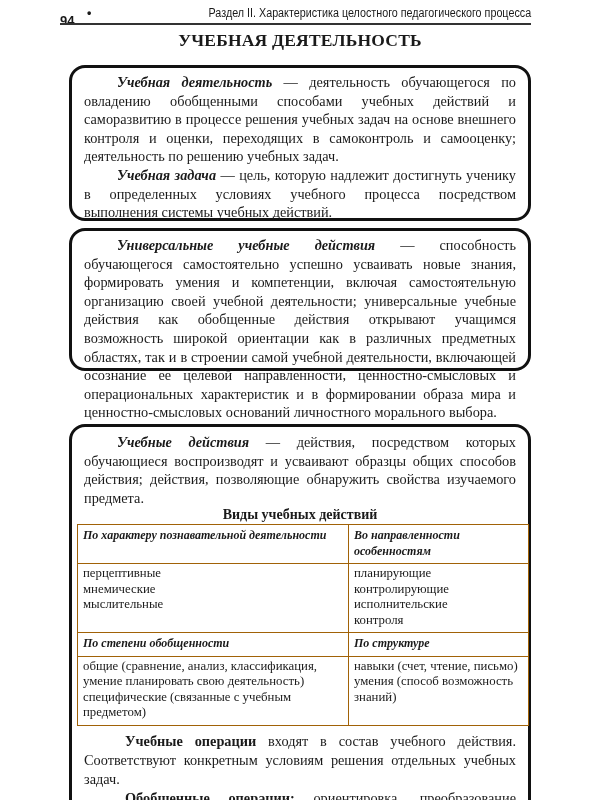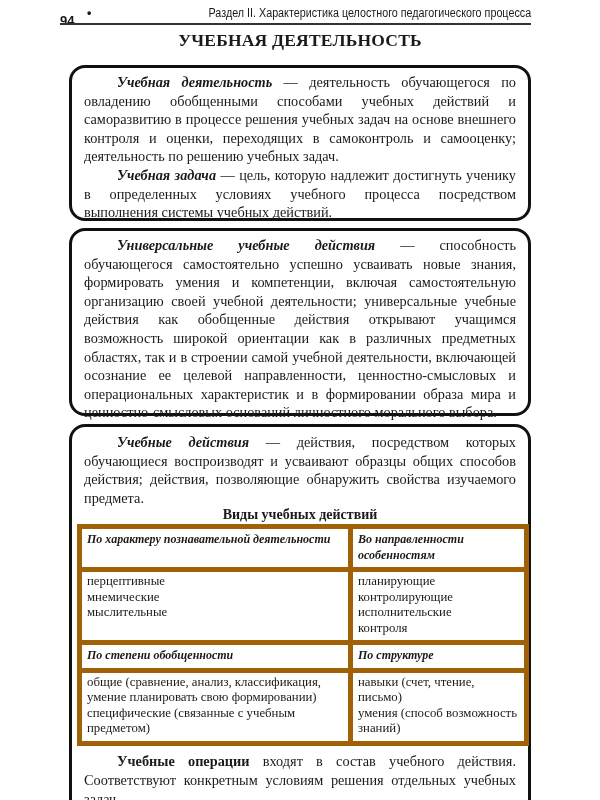--- a/index.html
+++ b/index.html
@@ -28,34 +28,34 @@
     }
     .box {
       position: absolute; left: 69px; width: 462px;
       border: 3px solid #111; border-radius: 16px; background: #fff;
       padding: 5px 12px 0 12px;
       font-size: 14.3px; line-height: 18.6px; text-align: justify;
     }
     .box p { text-indent: 33px; }
     .box p.no-indent { text-indent: 0; }
     .term-i { font-weight: bold; font-style: italic; }
-    .term-b { font-weight: bold; }
+    .term-b { font-weight: bold; margin-left: 8px; }
     #box1 { top: 65px; height: 156px; }
-    #box2 { top: 228px; height: 188px; }
+    #box2 { top: 228px; height: 143px; }
     #box3 { top: 424px; height: 429px; padding-top: 6px; }
 
     .table-caption {
       text-align: center; font-weight: bold; font-size: 14px; line-height: 16px; text-indent: 0;
     }
     table.kinds {
       width: 452px; margin-left: -7px; border-collapse: collapse; margin-top: 1px; margin-bottom: 6px;
       font-size: 12.8px; line-height: 15.5px; text-align: left;
     }
     table.kinds td {
-      border: 5px solid #a16207; vertical-align: top; padding: 2px 5px 4px 5px;
+      border: 1px solid #a16207; vertical-align: top; padding: 2px 5px 4px 5px;
     }
     table.kinds td.hd { font-weight: bold; font-style: italic; font-size: 12px; padding-top: 3px; }
     table.kinds td.c1 { width: 271px; }
     .item { display: block; }
     #box3 .ops p { line-height: 19px; }
   </style>
 </head>
 <body>
 
 <div class="running-head">
@@ -97,21 +97,21 @@
         <span class="item">исполнительские</span>
         <span class="item">контроля</span>
       </td>
     </tr>
     <tr>
       <td class="hd c1">По степени обобщенности</td>
       <td class="hd">По структуре</td>
     </tr>
     <tr>
       <td class="c1">
-        <span class="item">общие (сравнение, анализ, классификация, умение планировать свою формировании)</span>
+        <span class="item">общие (сравнение, анализ, классификация, умение планировать свою деятельность)</span>
         <span class="item">специфические (связанные с учебным предметом)</span>
       </td>
       <td>
         <span class="item">навыки (счет, чтение, письмо)</span>
         <span class="item">умения (способ возможность знаний)</span>
       </td>
     </tr>
   </tbody>
     </table>
   <div class="ops">

